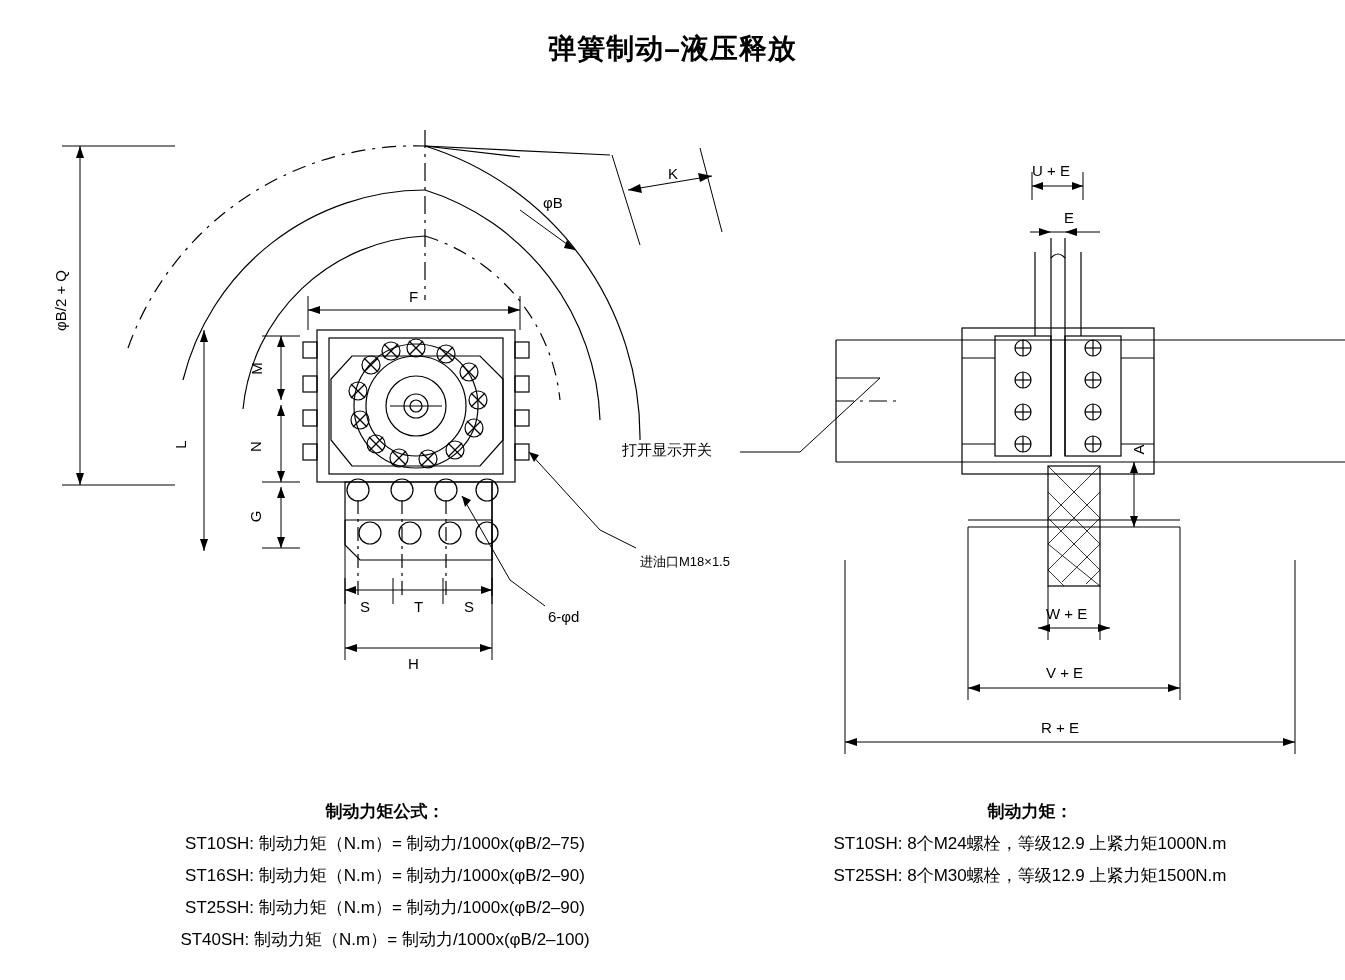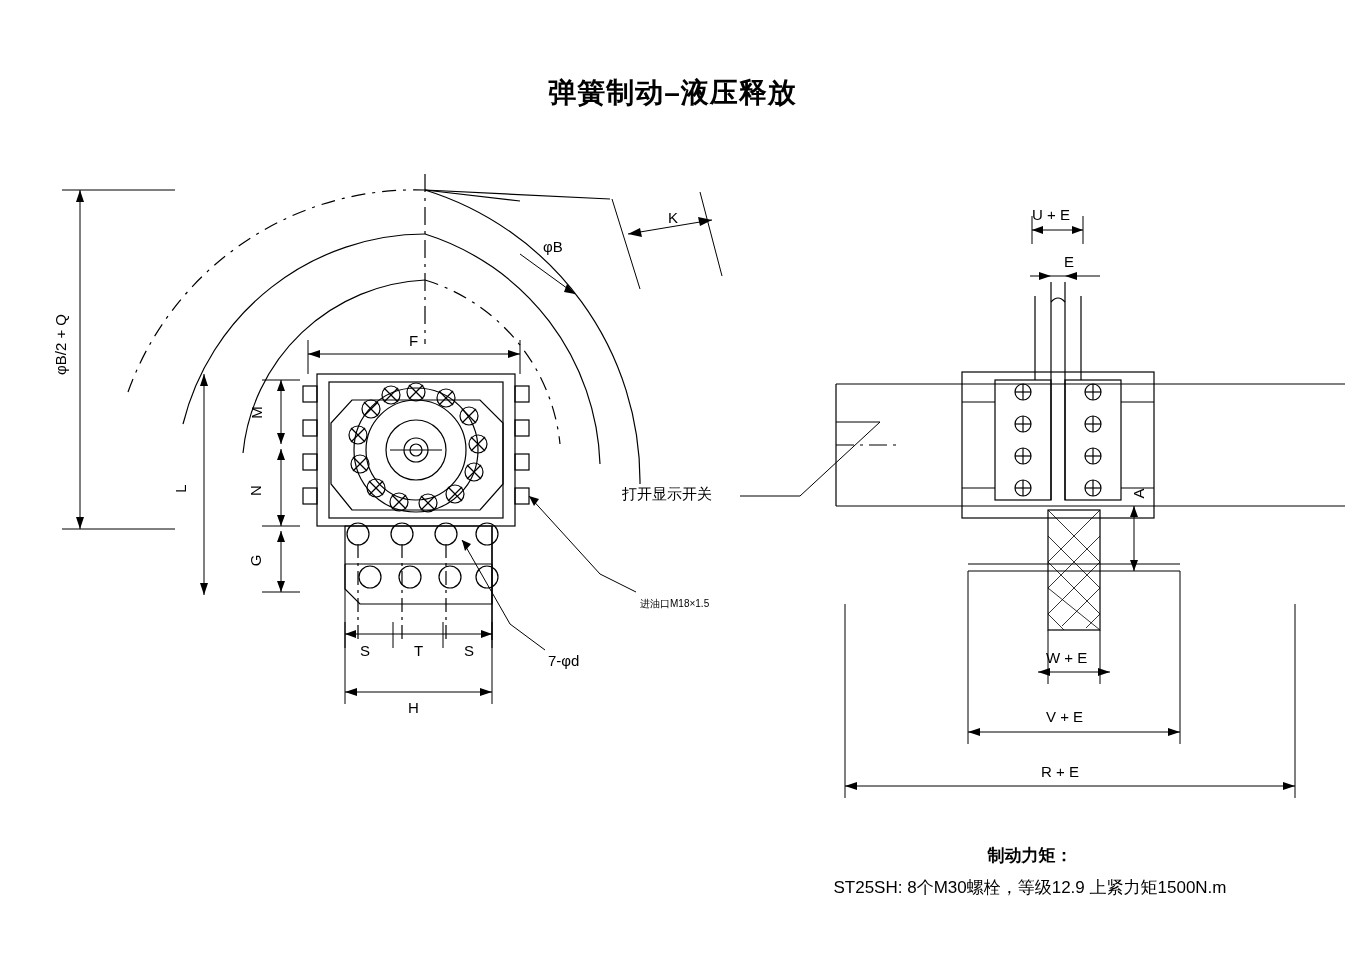--- a/index.html
+++ b/index.html
@@ -11,21 +11,20 @@
     width: 1345px;
     height: 980px;
     position: relative;
     font-family: "Liberation Sans", sans-serif;
     color: #000000;
     overflow: hidden;
   }
   #root {
     position: absolute;
     inset: 0;
-    margin-top: 44px;
   }
   .title {
     position: absolute;
     top: 30px;
     left: 0;
     width: 100%;
     text-align: center;
     font-size: 28px;
     font-weight: bold;
     letter-spacing: 1px;
@@ -35,21 +34,21 @@
     top: 0;
     left: 0;
     width: 1345px;
     height: 980px;
   }
   .lbl {
     position: absolute;
     font-size: 15px;
     white-space: nowrap;
   }
-  .lbl.small { font-size: 10px; }
+  .lbl.small { font-size: 13px; }
   .lbl.rot {
     transform-origin: 50% 50%;
     transform: rotate(-90deg);
   }
   .notes {
     position: absolute;
     font-size: 17px;
     white-space: nowrap;
   }
   .notes-head {
@@ -387,28 +386,36 @@
   <div class="lbl" style="left:409px; top:288px;">F</div>
   <div class="lbl" style="left:543px; top:194px;">φB</div>
   <div class="lbl" style="left:668px; top:165px;">K</div>
   <div class="lbl" style="left:360px; top:598px;">S</div>
   <div class="lbl" style="left:414px; top:598px;">T</div>
   <div class="lbl" style="left:464px; top:598px;">S</div>
   <div class="lbl" style="left:408px; top:655px;">H</div>
 
   <div class="lbl" style="left:622px; top:441px;">打开显示开关</div>
   <div class="lbl small" style="left:640px; top:553px;">进油口M18×1.5</div>
-  <div class="lbl" style="left:548px; top:608px;">7-φd</div>
+  <div class="lbl" style="left:548px; top:608px;">6-φd</div>
 
   <div class="lbl" style="left:1032px; top:162px;text-align:right;">U + E</div>
   <div class="lbl" style="left:1064px; top:209px;">E</div>
   <div class="lbl rot" style="left:1133px; top:441px;">A</div>
   <div class="lbl" style="left:1046px; top:605px;">W + E</div>
   <div class="lbl" style="left:1046px; top:664px;">V + E</div>
   <div class="lbl" style="left:1041px; top:719px;">R + E</div>
 
+  <div class="notes left-notes">
+    <div class="notes-head">制动力矩公式：</div>
+    <div class="notes-row">ST10SH: 制动力矩（N.m）= 制动力/1000x(φB/2–75)</div>
+    <div class="notes-row">ST16SH: 制动力矩（N.m）= 制动力/1000x(φB/2–90)</div>
+    <div class="notes-row">ST25SH: 制动力矩（N.m）= 制动力/1000x(φB/2–90)</div>
+    <div class="notes-row">ST40SH: 制动力矩（N.m）= 制动力/1000x(φB/2–100)</div>
+  </div>
 
   <div class="notes right-notes">
     <div class="notes-head">制动力矩：</div>
+    <div class="notes-row">ST10SH: 8个M24螺栓，等级12.9 上紧力矩1000N.m</div>
     <div class="notes-row">ST25SH: 8个M30螺栓，等级12.9 上紧力矩1500N.m</div>
   </div>
 
 </div>
 
 </body></html>

